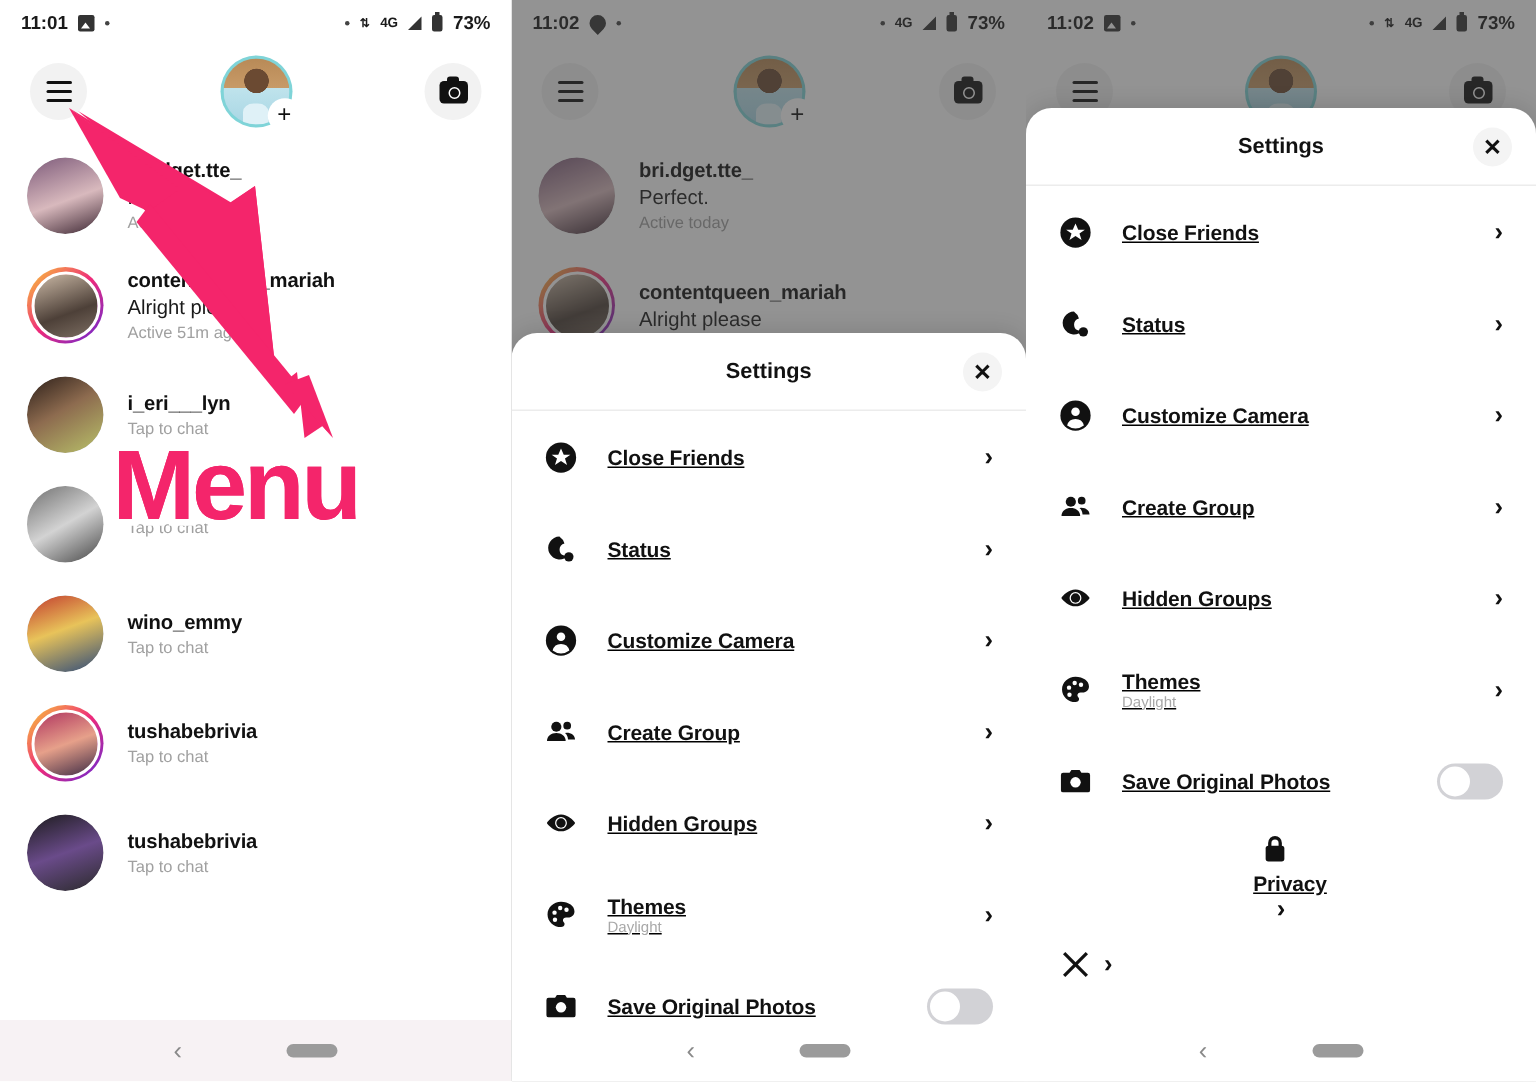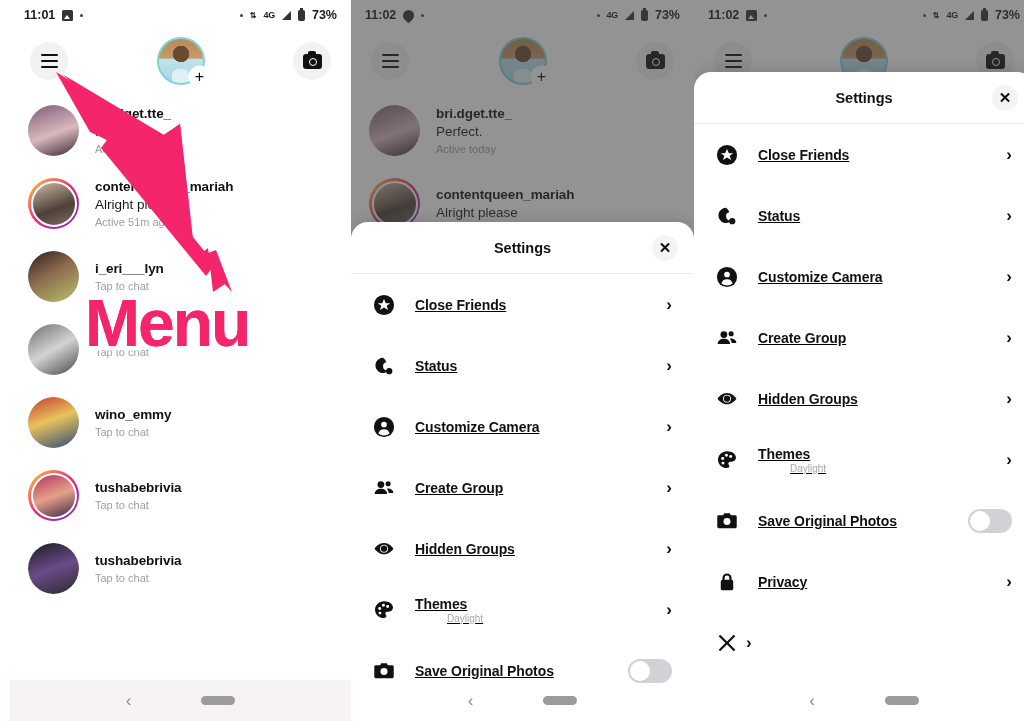--- a/index.html
+++ b/index.html
@@ -2,21 +2,21 @@
 <html><head>
 <meta charset="utf-8">
 <style>
   * { box-sizing: border-box; margin: 0; padding: 0; }
   html, body {
     width: 1024px; height: 721px;
     background: #ffffff;
     font-family: "Liberation Sans", sans-serif;
     overflow: hidden;
   }
-  .stage { position: relative; width: 1024px; height: 721px; display: flex; padding-left: 10px; }
+  .stage { position: relative; width: 1024px; height: 721px; display: flex; }
 
   
   .panel { position: relative; width: 341px; height: 721px; overflow: hidden; background: #fff; flex: 0 0 auto; }
   .panel.mid { width: 343px; }
   .panel.right { width: 340px; }
 
   
   .statusbar {
     position: relative; height: 30px; width: 100%;
     display: flex; align-items: center; justify-content: space-between;
@@ -79,21 +79,21 @@
   .sheet-head { height: 52px; display: flex; align-items: center; justify-content: center; position: relative;
                 border-bottom: 1px solid #ececec; }
   .sheet-title { font-size: 14.5px; font-weight: 700; color: #111; }
   .sheet-close { position: absolute; right: 16px; top: 50%; transform: translateY(-50%); width: 26px; height: 26px;
                  border-radius: 50%; background: #f4f4f4; display: flex; align-items: center; justify-content: center;
                  font-size: 15px; color: #111; font-weight: 700; }
   .sitem { display: flex; align-items: center; padding: 0 22px; position: relative; }
   .sitem .ico { width: 30px; flex: 0 0 30px; display: flex; align-items: center; justify-content: flex-start; }
   .sitem .lbl { flex: 1 1 auto; margin-left: 12px; text-decoration: underline; }
   .sitem .lbl b { display: block; font-size: 14px; font-weight: 700; color: #111; letter-spacing: -.1px; }
-  .sitem .lbl span { display: block; font-size: 10px; color: #a8a8a8; margin-top: 1px; margin-left: 32px; }
+  .sitem .lbl span { display: block; font-size: 10px; color: #a8a8a8; margin-top: 1px; }
   .chev { color: #111; font-size: 17px; font-weight: 700; line-height: 1; }
   .toggle { width: 44px; height: 24px; border-radius: 14px; background: #d2d2d6; position: relative; flex: 0 0 auto; }
   .toggle > i { position: absolute; left: 2px; top: 2px; width: 20px; height: 20px; border-radius: 50%; background: #fff; }
 
   
   .ico svg { width: 22px; height: 22px; fill: #111; display: block; }
 
   
   .anno-arrow { position: absolute; left: 0; top: 0; width: 341px; height: 721px; pointer-events: none; }
   .anno-menu { position: absolute; left: 75px; top: 290px; font-size: 66px; font-weight: 700; color: #F4256B;
@@ -547,21 +547,21 @@
             </svg>
         </span>
         <span class="lbl">
             <b>Save Original Photos</b>
           </span>
         <span class="toggle">
             <i></i>
           </span>
       </div>
 
-      <div class="sitem" style="height:61px;">
+      <div class="sitem" style="height:61px;flex-direction:column;">
         <span class="ico">
           <svg viewBox="0 0 24 24">
               <path d="M7 10V7.6a5 5 0 0 1 10 0V10h-2.4V7.6a2.6 2.6 0 0 0-5.2 0V10z"></path>
               <rect x="5.2" y="9.6" width="13.6" height="11.4" rx="2"></rect>
             </svg>
         </span>
         <span class="lbl">
             <b>Privacy</b>
           </span>
         <span class="chev">›</span>

